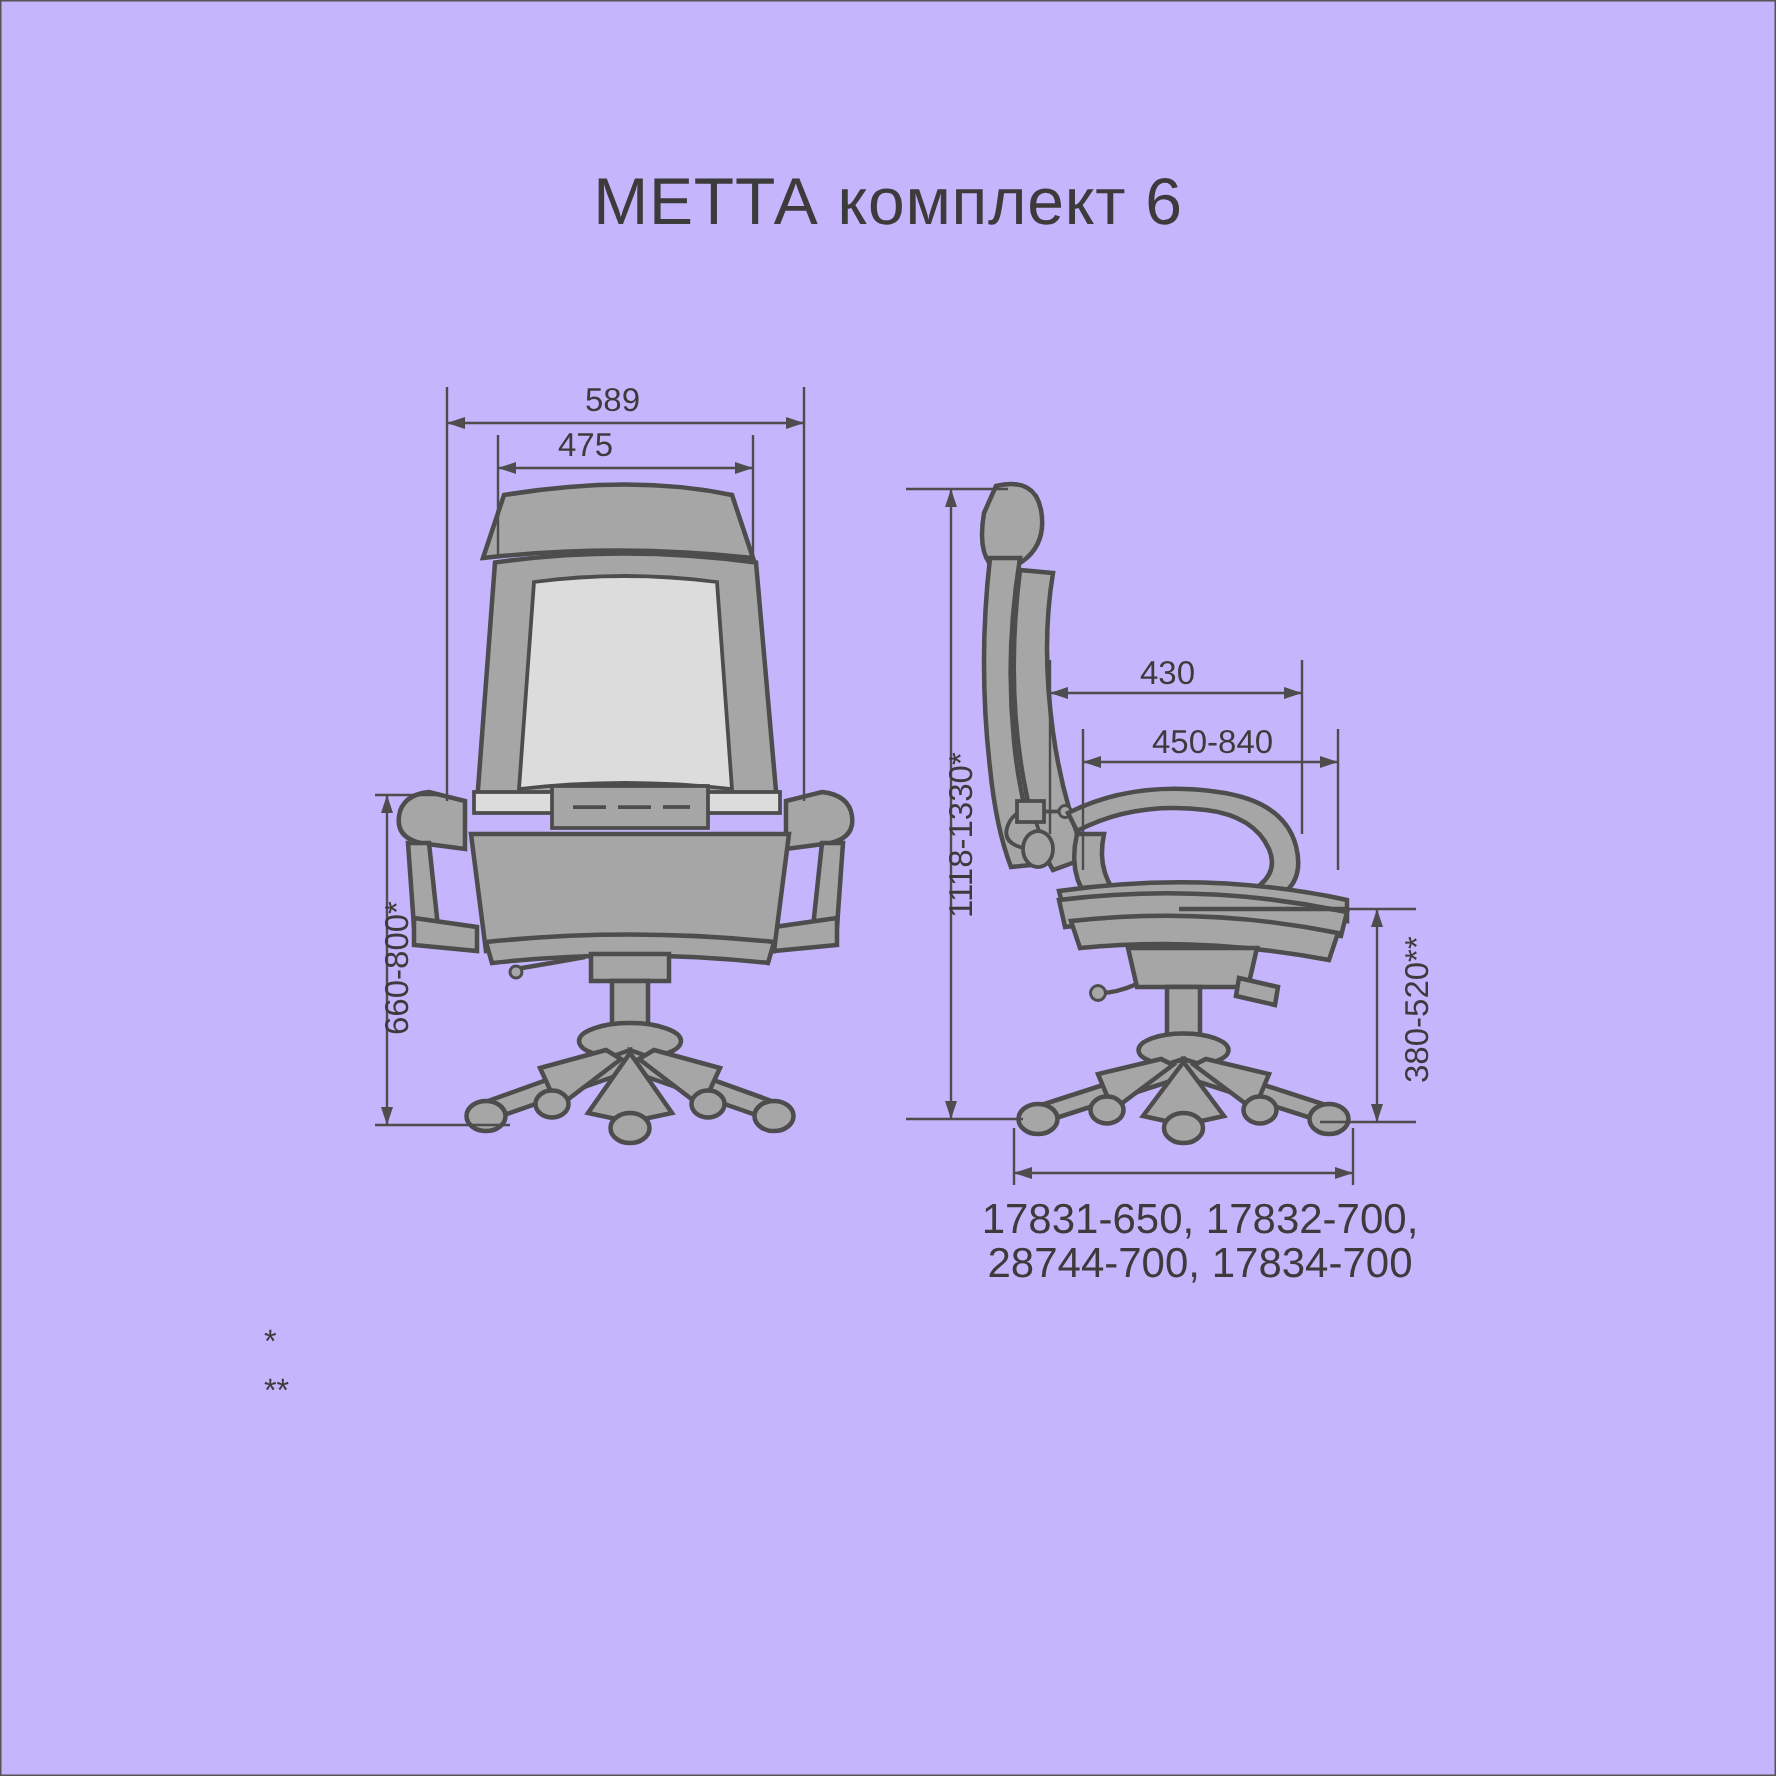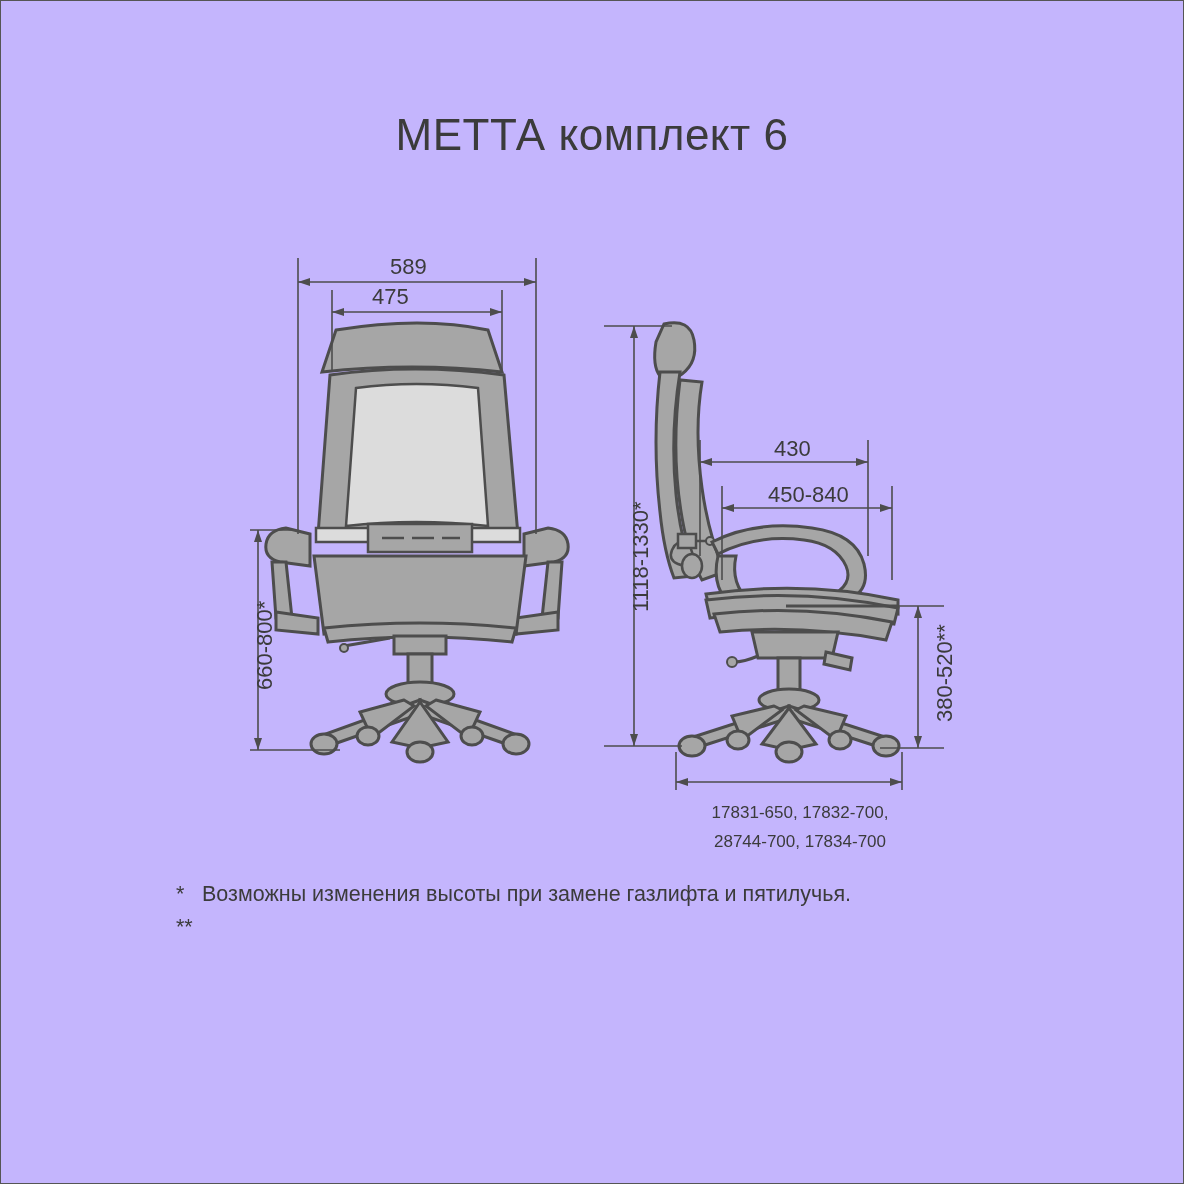--- a/index.html
+++ b/index.html
@@ -48,21 +48,21 @@
   .dim-label.vert {
     transform: rotate(-90deg);
     transform-origin: left top;
   }
   #codes {
     position: absolute;
     left: 610px;
     top: 798px;
     width: 380px;
     text-align: center;
-    font-size: 17px;
+    font-size: 28px;
     line-height: 29px;
     color: #3b3b3b;
   }
   #notes {
     position: absolute;
     left: 176px;
     top: 878px;
     width: 860px;
     font-size: 21.5px;
     line-height: 33px;
@@ -242,34 +242,33 @@
   </svg>
 
   <div class="dim-label" style="left:390px; top:254px;">589</div>
 
   <div class="dim-label" style="left:360px; top:284px;margin-left:12px;">475</div>
 
   <div class="dim-label vert" style="left:252px; top:690px;">660-800*</div>
 
   <div class="dim-label vert" style="left:628px; top:612px;">1118-1330*</div>
 
-  <div class="dim-label" style="left:760px; top:436px;margin-left:14px;">430</div>
+  <div class="dim-label" style="left:760px; top:436px;">430</div>
 
   <div class="dim-label" style="left:768px; top:482px;">450-840</div>
 
   <div class="dim-label vert" style="left:932px; top:722px;">380-520**</div>
 
   <div id="codes">
     <div>17831-650, 17832-700,</div>
     <div>28744-700, 17834-700</div>
   </div>
 
   <div id="notes">
     <div class="note-row">
       <span class="note-mark">*</span>
-      <span>Возможны изменения высоты при замене газлифта и пятилучья.</span>
     </div>
     <div class="note-row">
       <span class="note-mark dbl">**</span>
     </div>
   </div>
 
 </div>
 
 </body></html>

